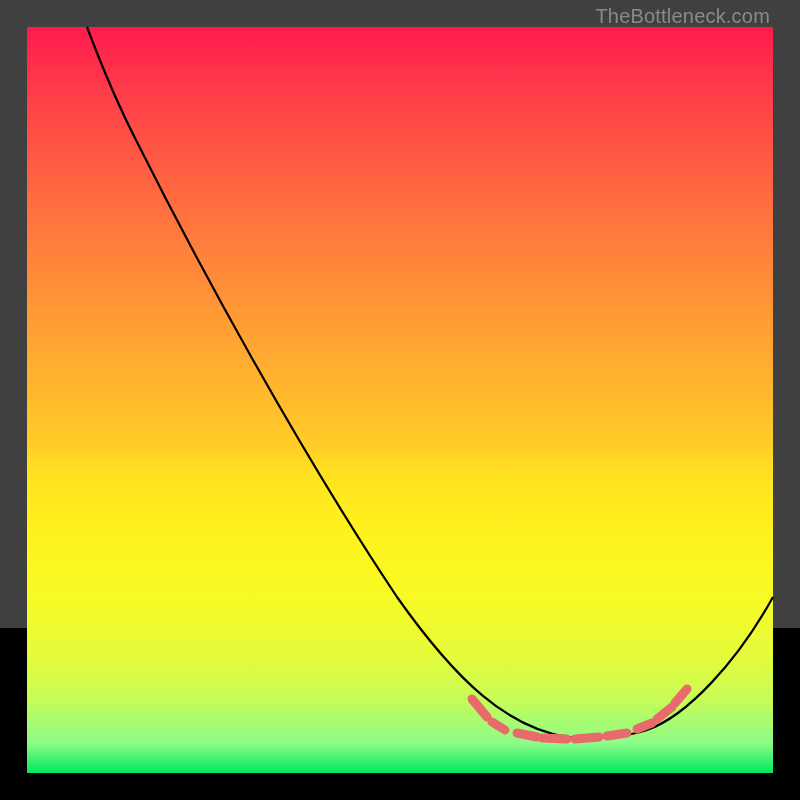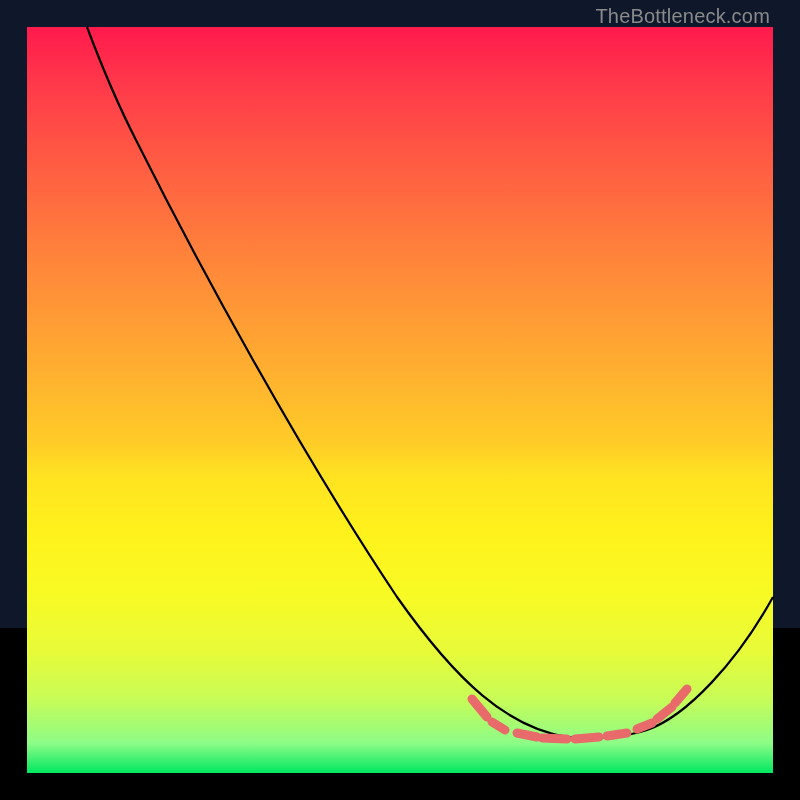--- a/index.html
+++ b/index.html
@@ -7,21 +7,21 @@
     padding: 0;
     width: 800px;
     height: 800px;
     background: #000;
     overflow: hidden;
   }
   .chart-container {
     position: relative;
     width: 800px;
     height: 628px;
-    background: #0f172a;
+    background: #404040;
   }
   .plot-area {
     position: absolute;
     left: 27px;
     top: 27px;
     width: 746px;
     height: 746px;
     background: linear-gradient(to bottom,
       #ff1a4d 0%,
       #ff3a4a 8%,

